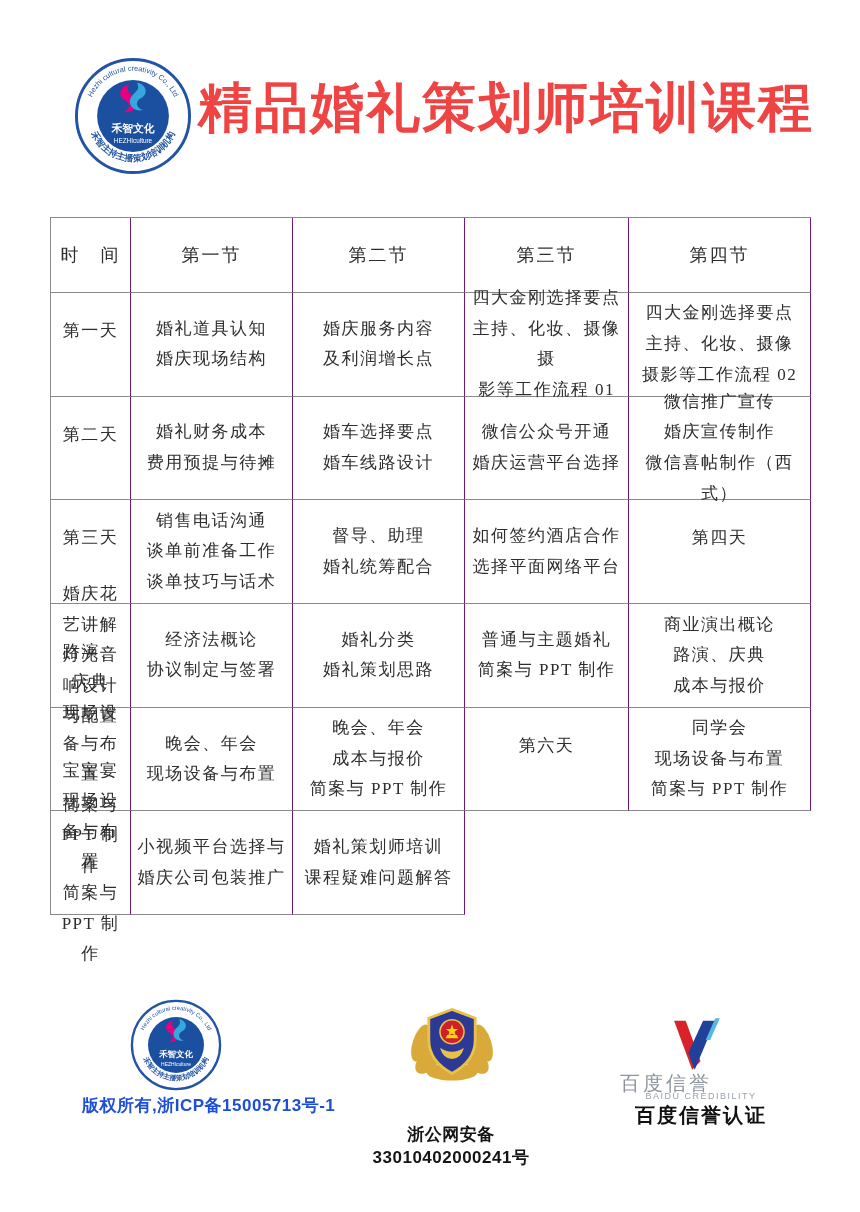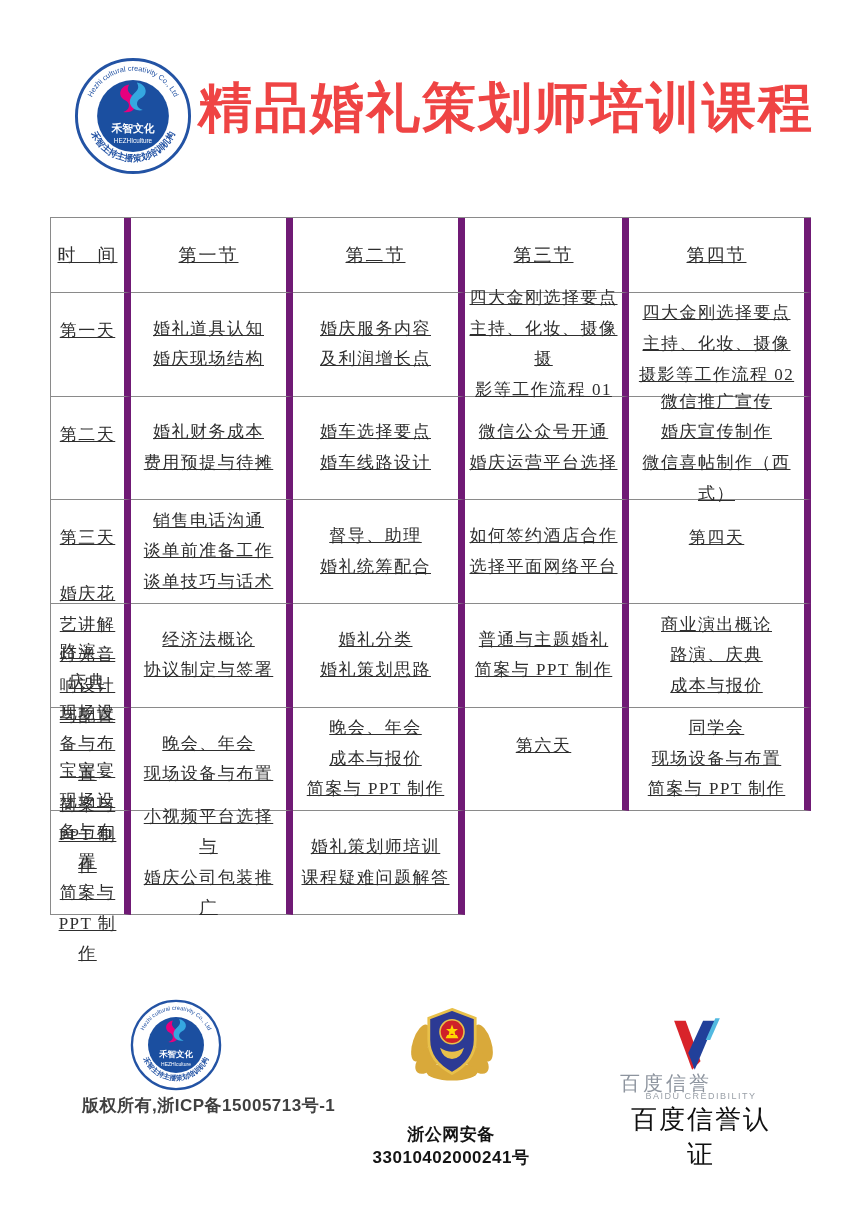--- a/index.html
+++ b/index.html
@@ -24,53 +24,53 @@
   
   .course-table {
     position:absolute; left:50px; top:217px;
     display:grid;
     grid-template-columns:80px 162px 172px 164px 182px;
     grid-template-rows:75px repeat(6, 103.7px);
     border-top:1px solid #8a8a8a; border-left:1px solid #8a8a8a;
     font-family:"Liberation Serif", serif; color:#2e2e2e;
   }
   .cell {
-    border-right:7px solid #701a75; border-bottom:1px solid #8a8a8a;
+    border-right:1px solid #701a75; border-bottom:1px solid #8a8a8a;
     display:flex; align-items:center; justify-content:center;
     text-align:center; font-size:17px; line-height:1.8;
     letter-spacing:1.5px; white-space:pre-line;
-    padding:0 4px; box-sizing:border-box;text-decoration:underline;
+    padding:0 4px; box-sizing:border-box;
   }
   .cell.head { font-size:18px; letter-spacing:2px; }
   .cell.day  { align-items:flex-start; padding-top:23px; }
 
   
   .f-icp {
     position:absolute; left:82px; top:1094px;
-    font-size:17px; font-weight:600; color:#404040; letter-spacing:0.5px;
+    font-size:17px; font-weight:600; color:#1d4ed8; letter-spacing:0.5px;
   }
   .f-badge { position:absolute; left:408px; top:997px; width:88px; height:92px; }
   .f-badge svg { width:100%; height:100%; display:block; }
   .f-police {
     position:absolute; left:348px; top:1095px; width:206px; text-align:center;
     font-size:17px; font-weight:700; color:#141414; letter-spacing:0.5px;margin-top:28px;
   }
   .f-baidu-v { position:absolute; left:662px; top:1013px; width:68px; height:58px; }
   .f-baidu-v svg { width:100%; height:100%; display:block; }
   .f-baidu-name {
     position:absolute; left:620px; top:1070px; width:162px; 
     font-size:20px; color:#8d949e; letter-spacing:3px;
   }
   .f-baidu-sub {
     position:absolute; left:620px; top:1091px; width:162px; text-align:center;
     font-size:9px; color:#9aa0a8; letter-spacing:1.5px;
   }
   .f-baidu-cert {
     position:absolute; left:620px; top:1102px; width:162px; text-align:center;
-    font-size:26px; font-weight:400; color:#101010; letter-spacing:2px;
+    font-size:20px; font-weight:700; color:#101010; letter-spacing:2px;
   }
 </style>
 </head>
 <body>
 
 <div class="page">
 
   <div class="brand-logo logo-header">
     <svg viewBox="0 0 120 120" xmlns="http://www.w3.org/2000/svg">
       <circle cx="60" cy="60" r="57.5" fill="#ffffff" stroke="#2353a4" stroke-width="3"></circle>

